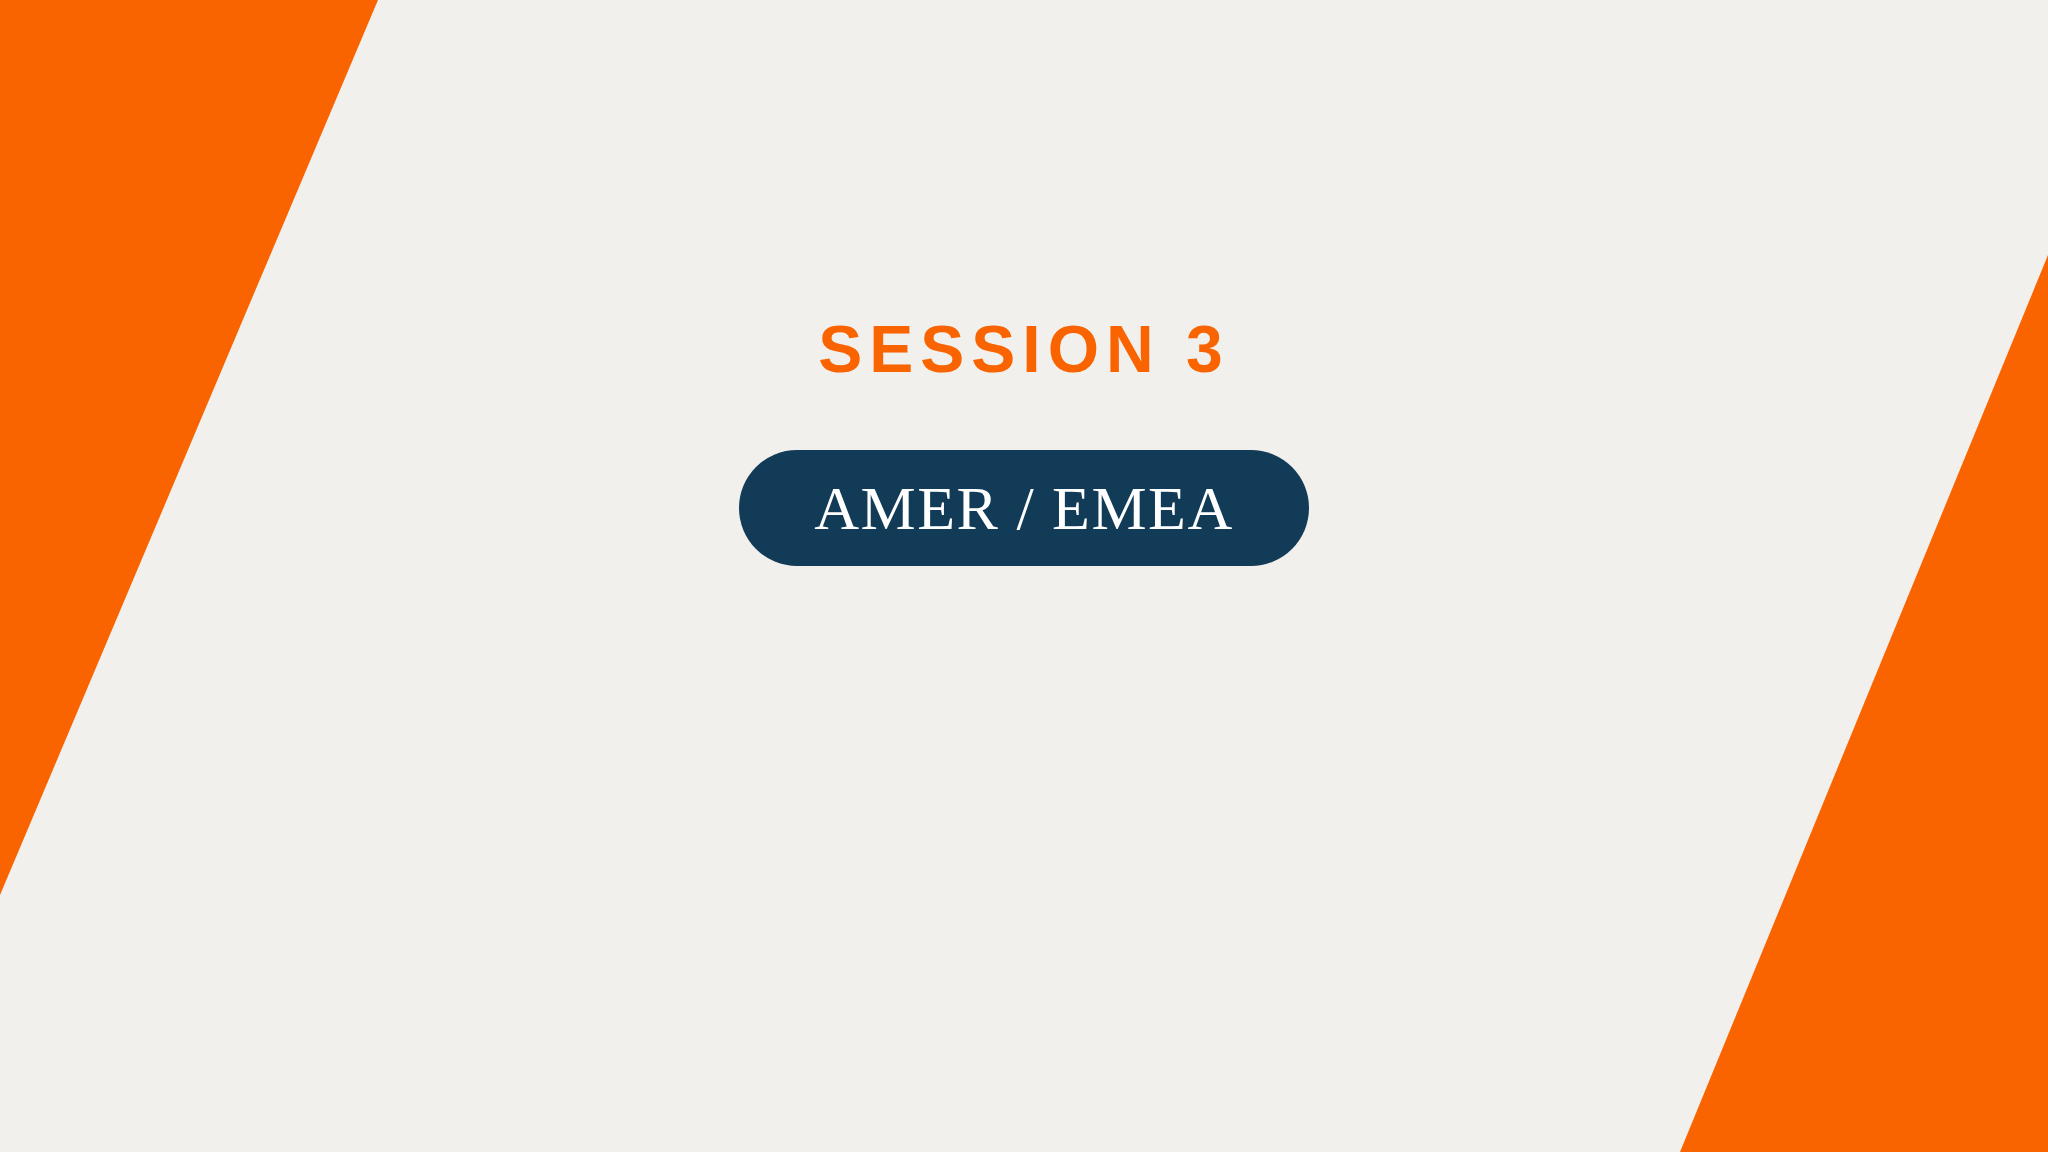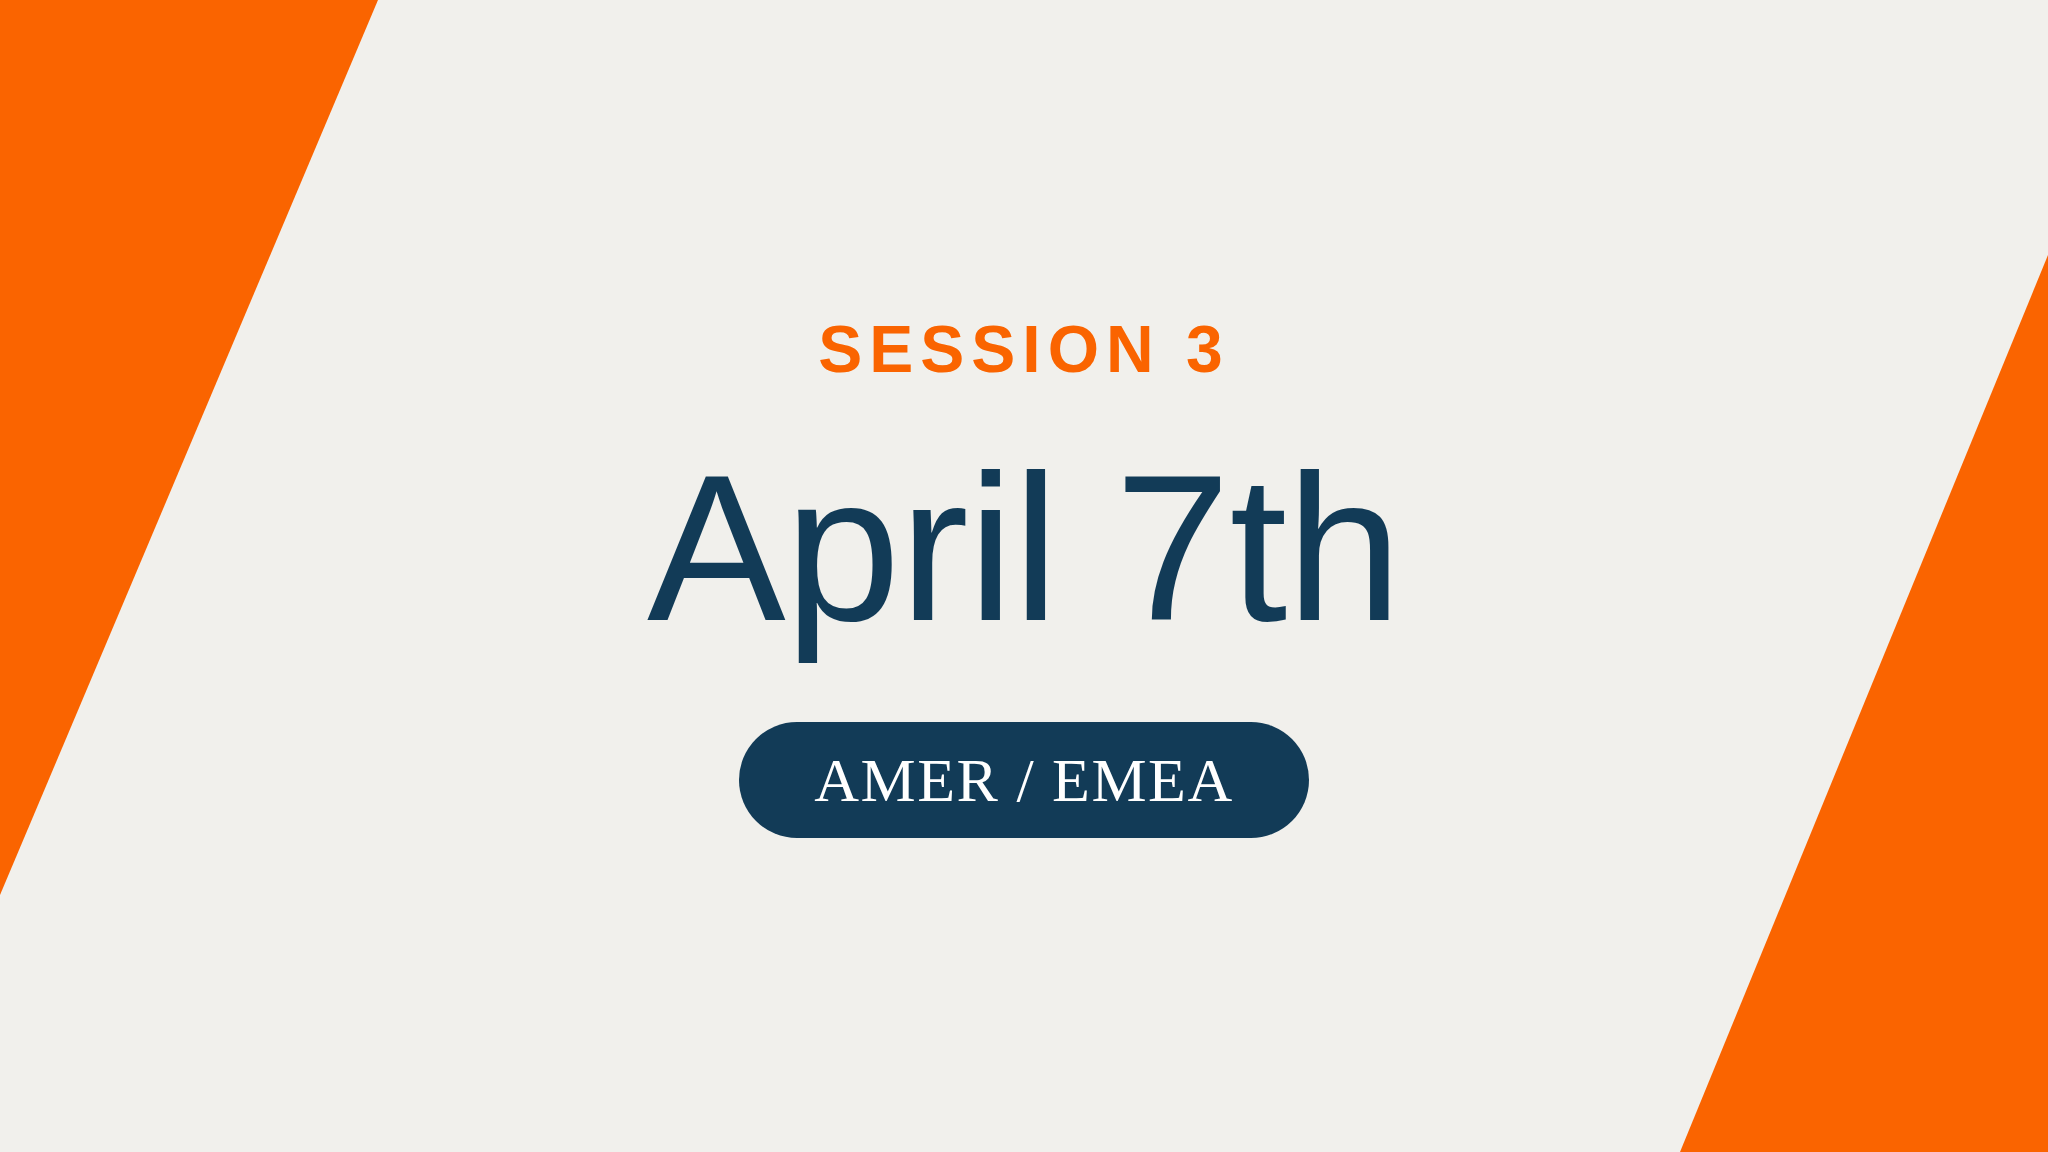--- a/index.html
+++ b/index.html
@@ -89,21 +89,20 @@
 
   <svg class="shape-layer" viewBox="0 0 2048 1152" preserveAspectRatio="none">
     <polygon points="0,0 378,0 0,895" fill="#FA6400"></polygon>
     <polygon points="2048,255 2048,1152 1680,1152" fill="#FA6400"></polygon>
   </svg>
 
   <div class="content">
 
     <div class="eyebrow">SESSION 3</div>
 
-    <div class="headline">April 7th</div>
 
     <div class="pill">
       <span>AMER / EMEA</span>
     </div>
 
   </div>
 
 </div>
 
 </body></html>

